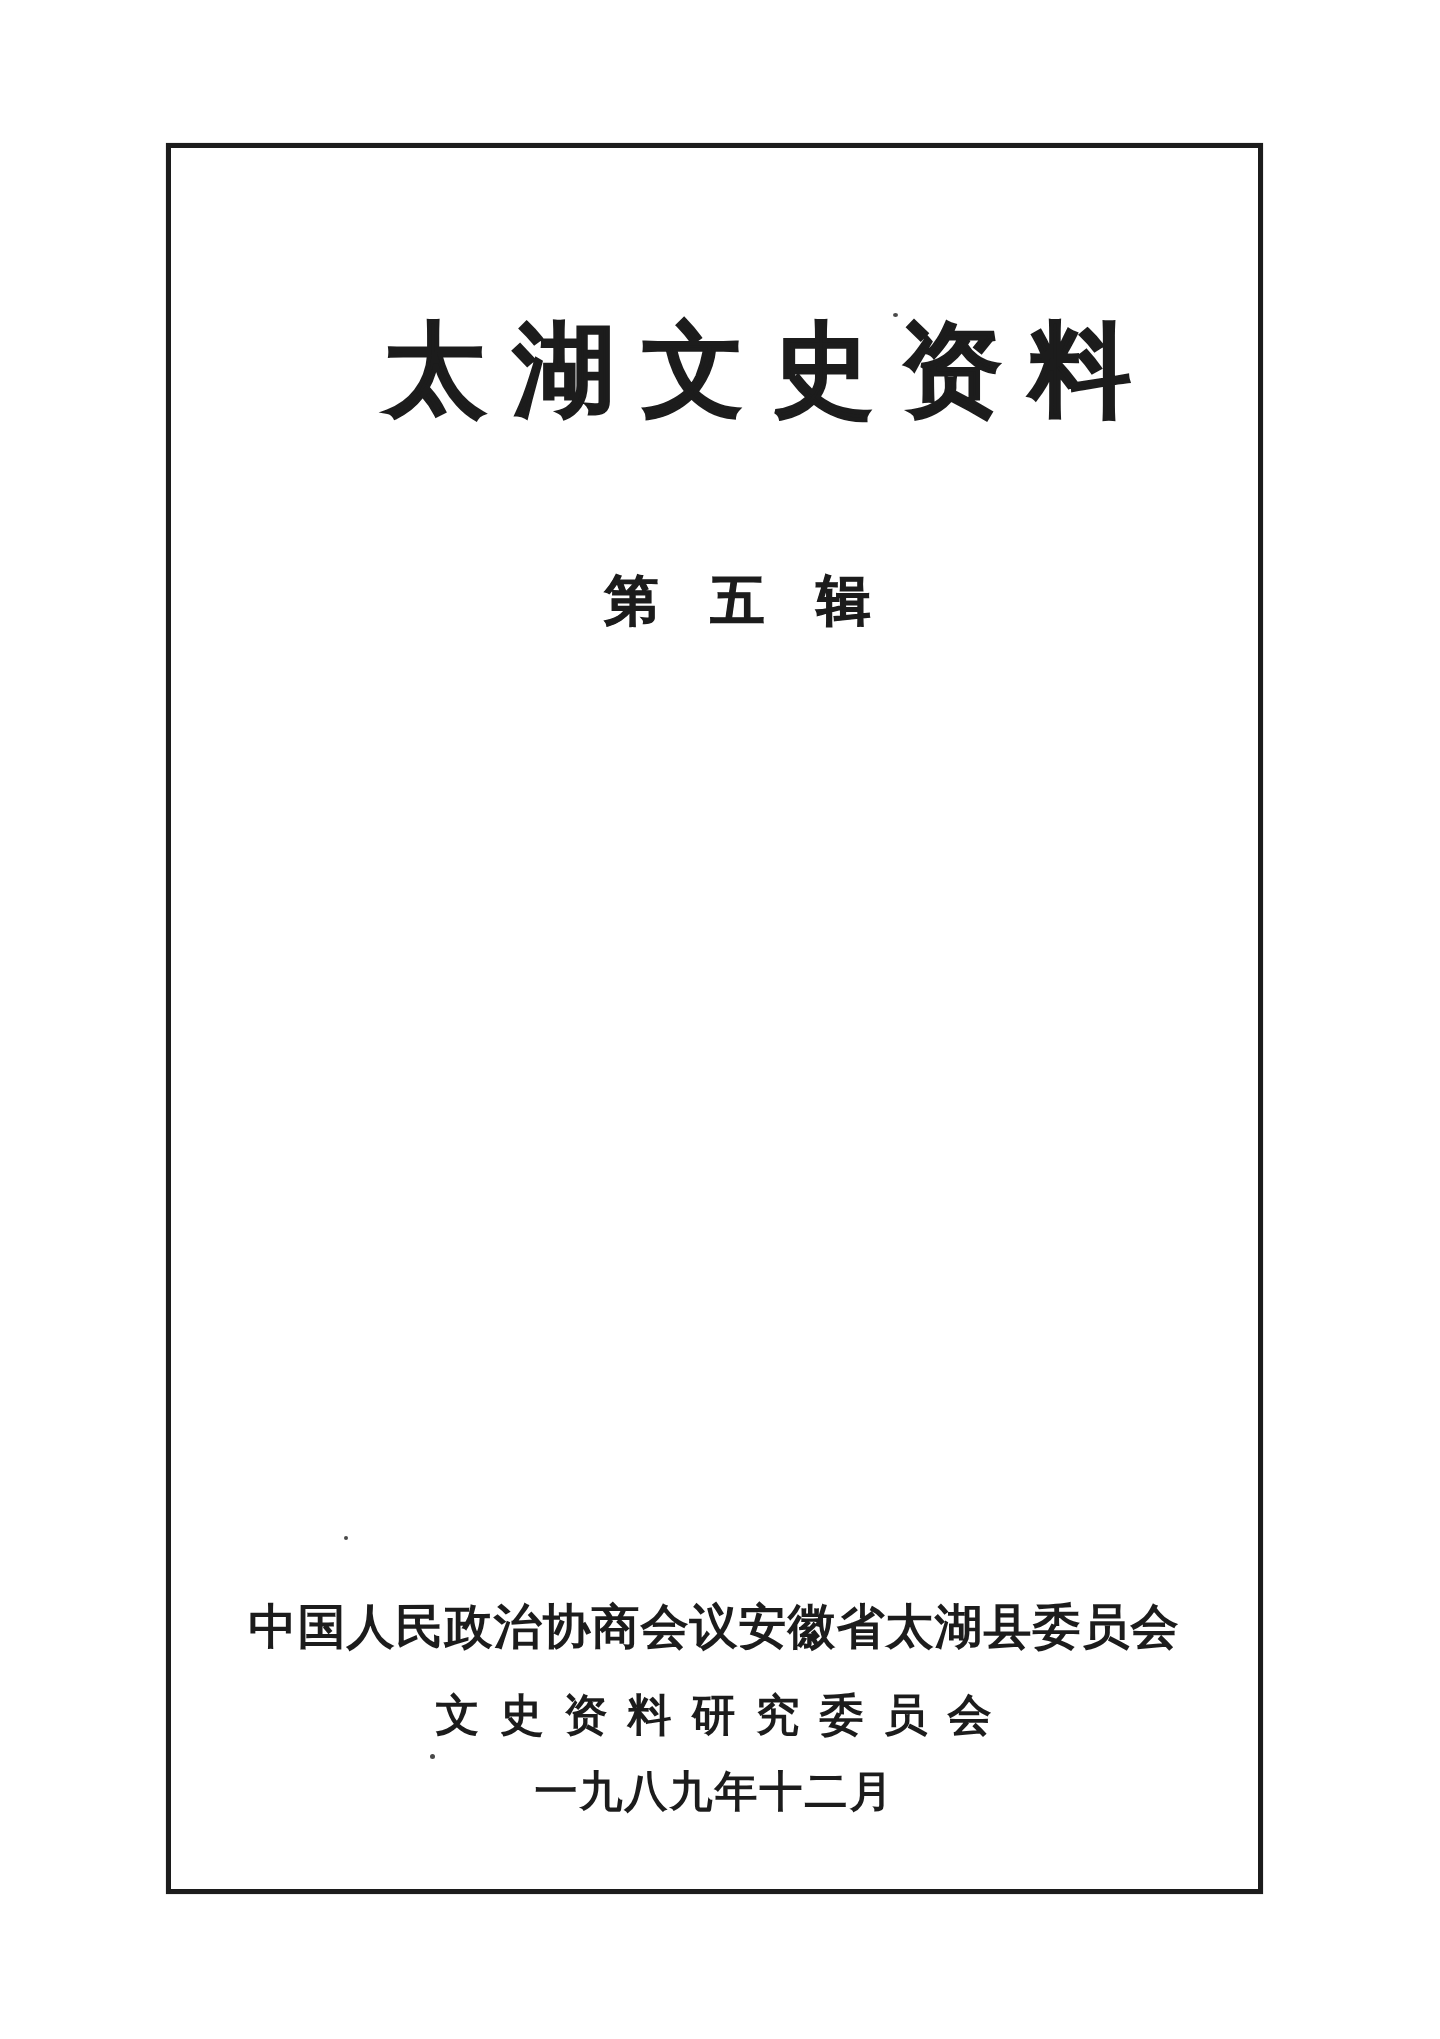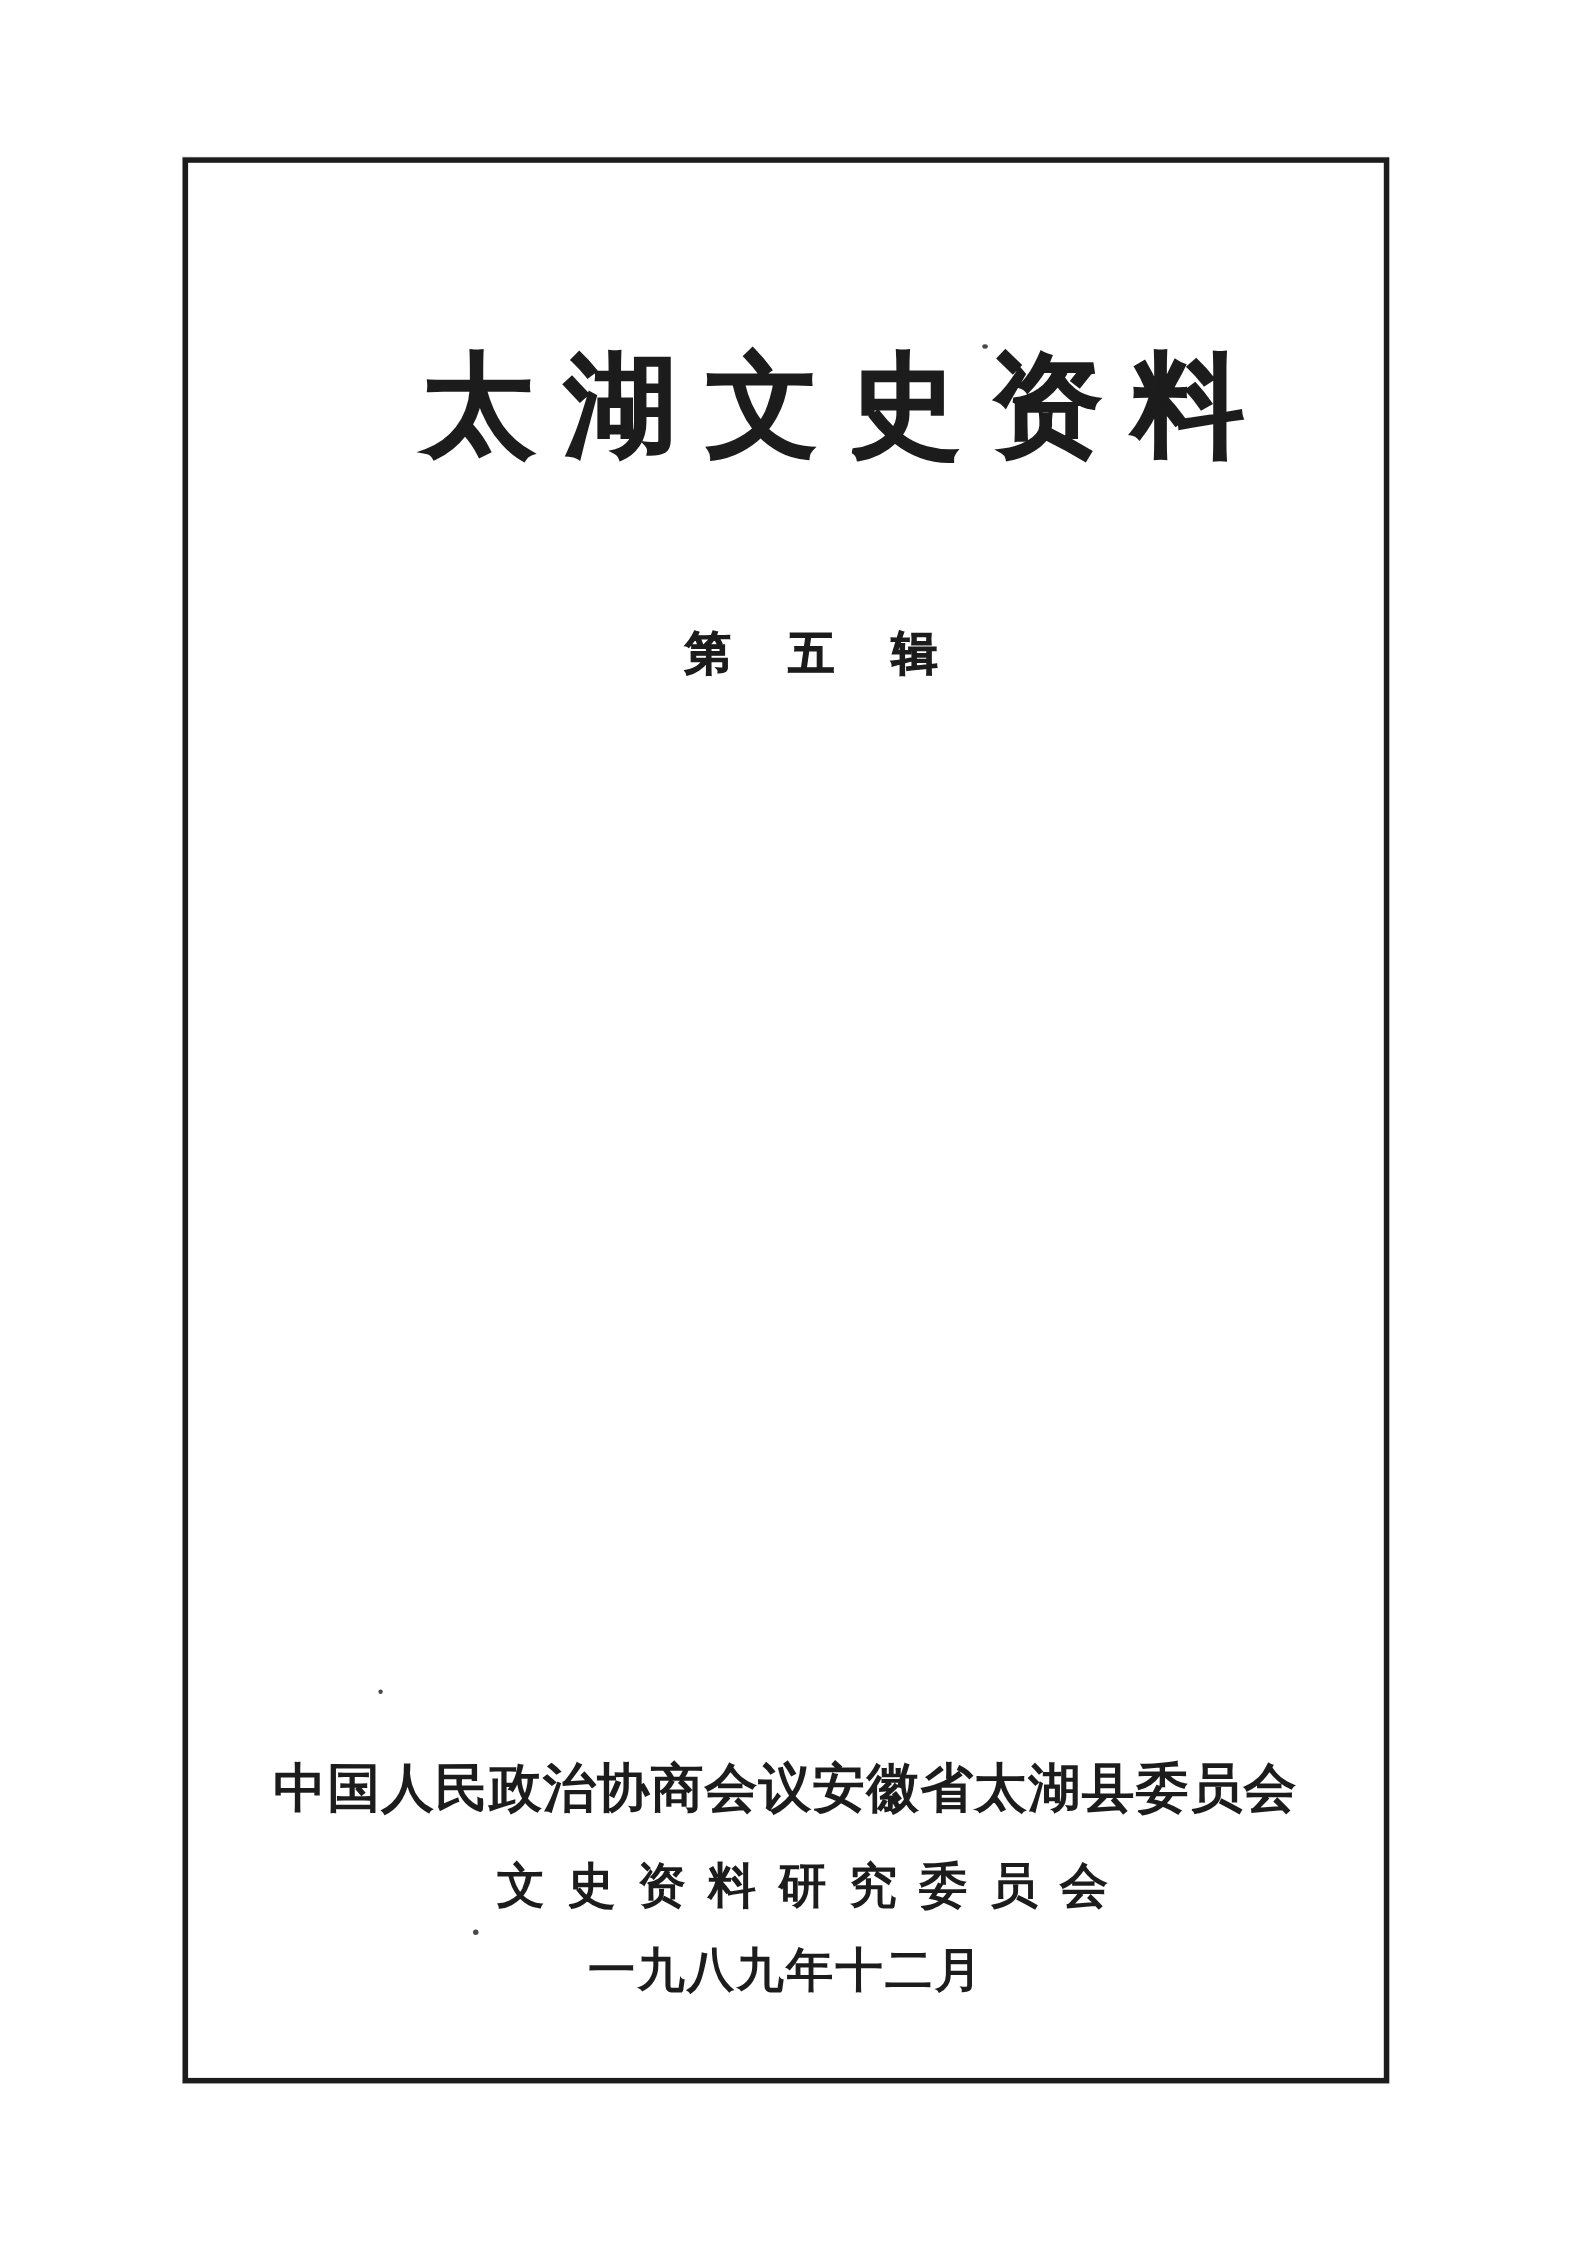--- a/index.html
+++ b/index.html
@@ -42,38 +42,37 @@
   .book-title {
     top: 318px;
     font-size: 102px;
     letter-spacing: 27px;
     text-indent: 27px;
     margin-left: 44px;
     -webkit-text-stroke: 1.5px var(--ink);
   }
   .volume-label {
     top: 573px;
-    font-size: 42px;
+    font-size: 54px;
     letter-spacing: 52px;
     text-indent: 52px;
     padding-left: 48px;
     -webkit-text-stroke: 1px var(--ink);
   }
   .publisher-line1 {
     top: 1602px;
     font-size: 48px;
     letter-spacing: 1px;
     text-indent: 1px;
   }
   .publisher-line2 {
     top: 1693px;
     font-size: 44px;
     letter-spacing: 20px;
     text-indent: 20px;
-    margin-left: 16px;
   }
   .date-line {
     top: 1770px;
     font-size: 43px;
     letter-spacing: 2px;
     text-indent: 2px;
   }
   .speck {
     position: absolute;
     background: var(--ink);

